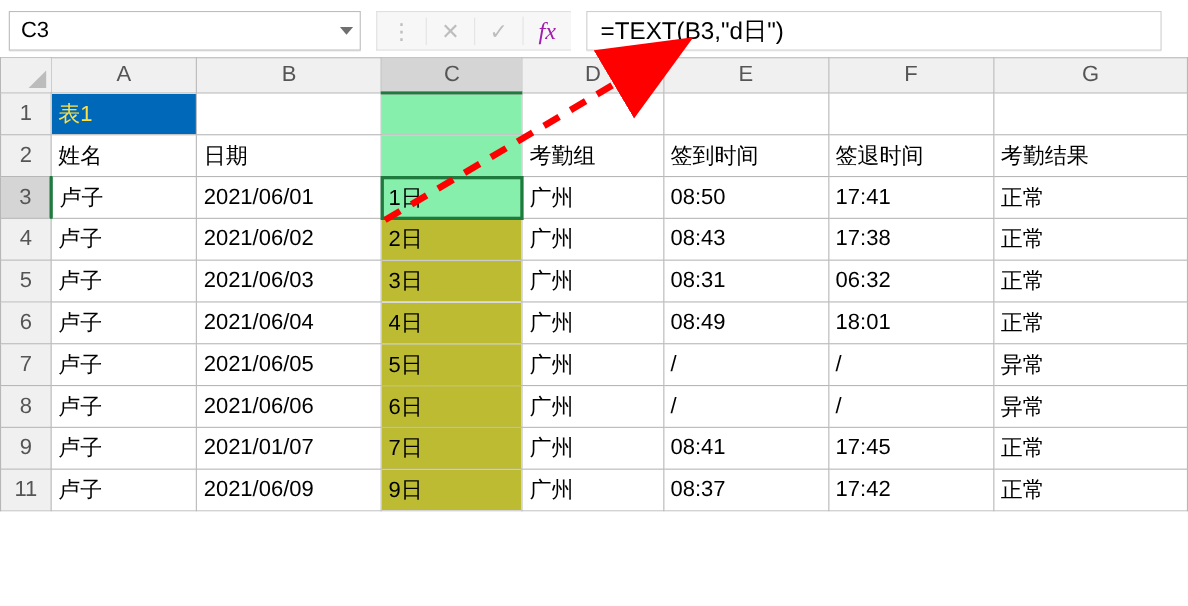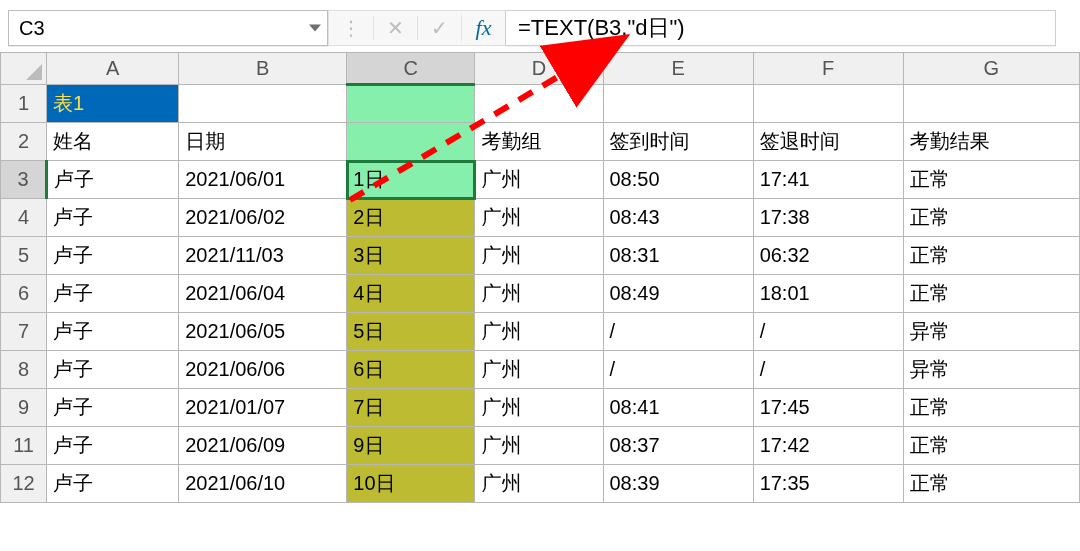--- a/index.html
+++ b/index.html
@@ -11,21 +11,21 @@
     color: #000;
     width: 1080px;
     overflow: hidden;
   }
   
   .fbar {
     display: flex;
     align-items: stretch;
     height: 52px;
     padding: 10px 24px 6px 8px;
-    gap: 0;
+    gap: 14px;
   }
   .namebox {
     width: 320px;
     height: 36px;
     border: 1px solid #bdbdbd;
     background: #fff;
     display: flex;
     align-items: center;
     padding: 0 10px;
     position: relative;
@@ -47,21 +47,21 @@
     align-items: center;
     justify-content: center;
     color: #bdbdbd;
     font-size: 20px;
     border-left: 1px solid #e3e3e3;
   }
   .fbar-btn.first { border-left: none; }
   .fx-label {
     font-style: italic;
     font-family: "Times New Roman", serif;
-    color: #0369a1;
+    color: #a21caf;
     font-size: 22px;
   }
   .formula-input {
     flex: 1;
     height: 36px;
     border: 1px solid #cfcfcf;
     background: #fff;
     display: flex;
     align-items: center;
     padding: 0 12px;
@@ -235,21 +235,21 @@
       <td class="date">2021/06/02</td>
       <td class="colC-olive">2日</td>
       <td>广州</td>
       <td>08:43</td>
       <td>17:38</td>
       <td>正常</td>
     </tr>
     <tr>
       <td class="rowhdr">5</td>
       <td>卢子</td>
-      <td class="date">2021/11/03</td>
+      <td class="date">2021/06/03</td>
       <td class="colC-olive">3日</td>
       <td>广州</td>
       <td>08:31</td>
       <td>06:32</td>
       <td>正常</td>
     </tr>
     <tr>
       <td class="rowhdr">6</td>
       <td>卢子</td>
       <td class="date">2021/06/04</td>
@@ -290,30 +290,20 @@
       <td>正常</td>
     </tr>
     <tr>
       <td class="rowhdr">11</td>
       <td>卢子</td>
       <td class="date">2021/06/09</td>
       <td class="colC-olive">9日</td>
       <td>广州</td>
       <td>08:37</td>
       <td>17:42</td>
-      <td>正常</td>
-    </tr>
-    <tr>
-      <td class="rowhdr">12</td>
-      <td>卢子</td>
-      <td class="date">2021/06/10</td>
-      <td class="colC-olive">10日</td>
-      <td>广州</td>
-      <td>08:39</td>
-      <td>17:35</td>
       <td>正常</td>
     </tr>
   </tbody>
 </table>
 
 <div class="arrow-wrap">
   <svg width="1080" height="551">
     <defs>
       <marker id="ah" markerWidth="16" markerHeight="16" refX="12" refY="6" orient="auto">
         <path d="M0,0 L14,6 L0,12 Z" fill="#ff0000"></path>

